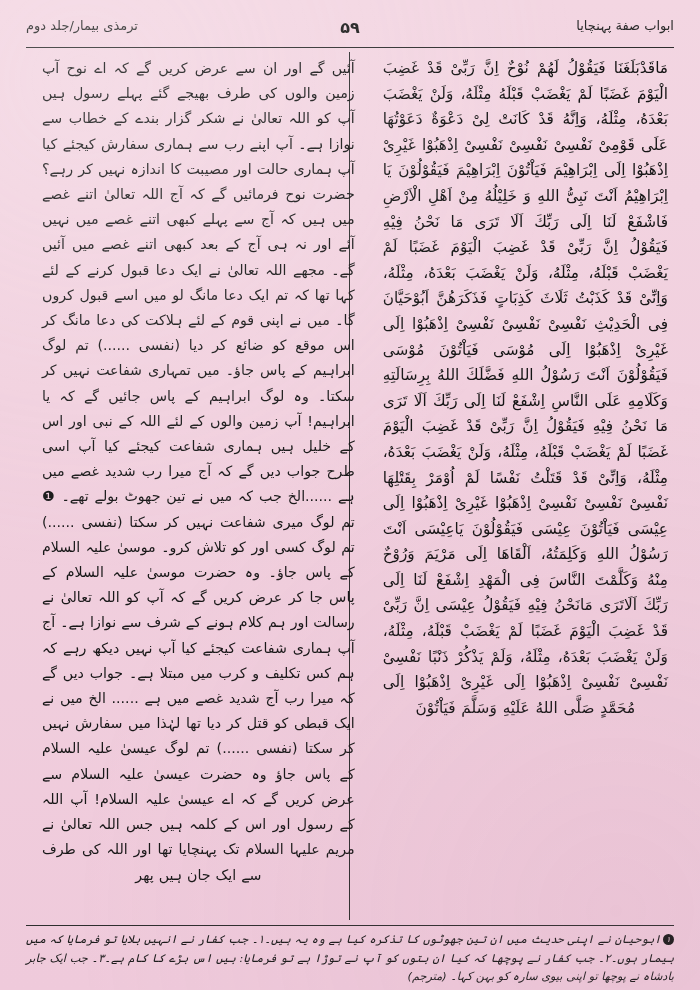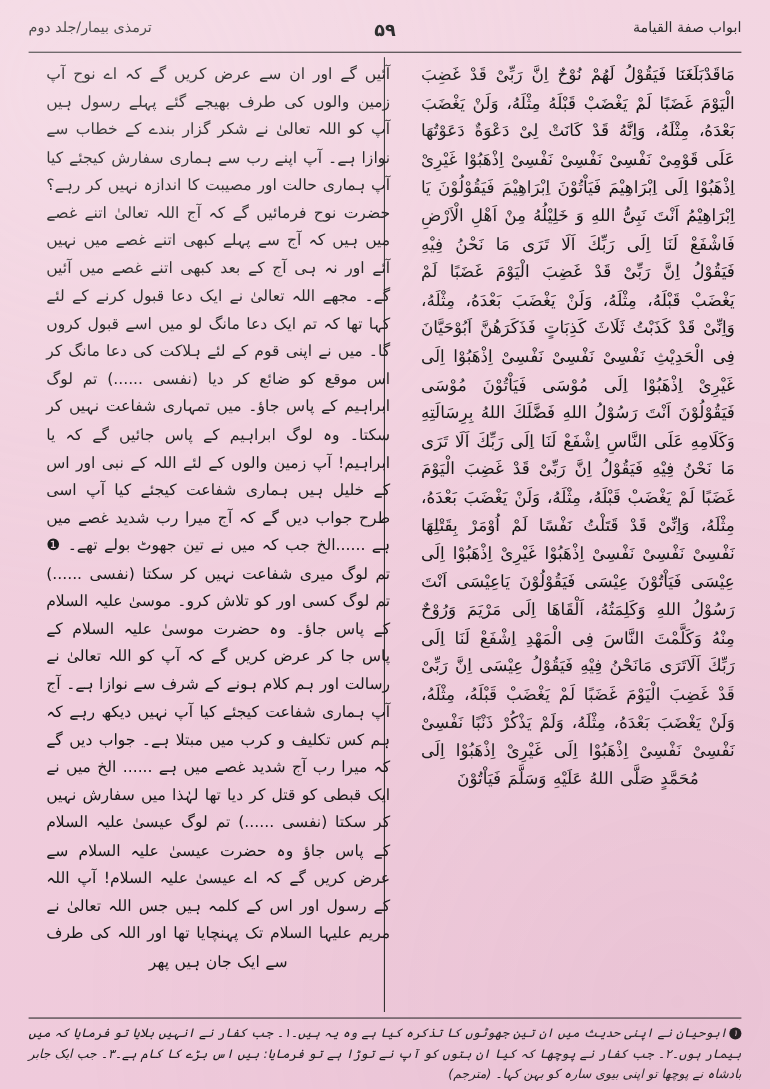--- a/index.html
+++ b/index.html
@@ -146,21 +146,21 @@
       radial-gradient(circle at 12% 8%, rgba(255,255,255,0.35), transparent 45%),
       radial-gradient(circle at 88% 92%, rgba(180,120,150,0.18), transparent 50%);
   }
 </style>
 </head>
 <body>
 
 <div class="page">
 
   <div class="header">
-    <span class="header-right">ابواب صفة القيامة</span>
+    <span class="header-right">ابواب صفة پہنچایا</span>
     <span class="header-left">ترمذی بیمار/جلد دوم</span>
   </div>
   <div class="header-center" style="left:26px;right:26px;top:18px;">۵۹</div>
 
   <div class="rule-top"></div>
   <div class="rule-mid"></div>
   <div class="rule-bottom"></div>
 
   <div class="columns">
     <div class="col col-arabic">

